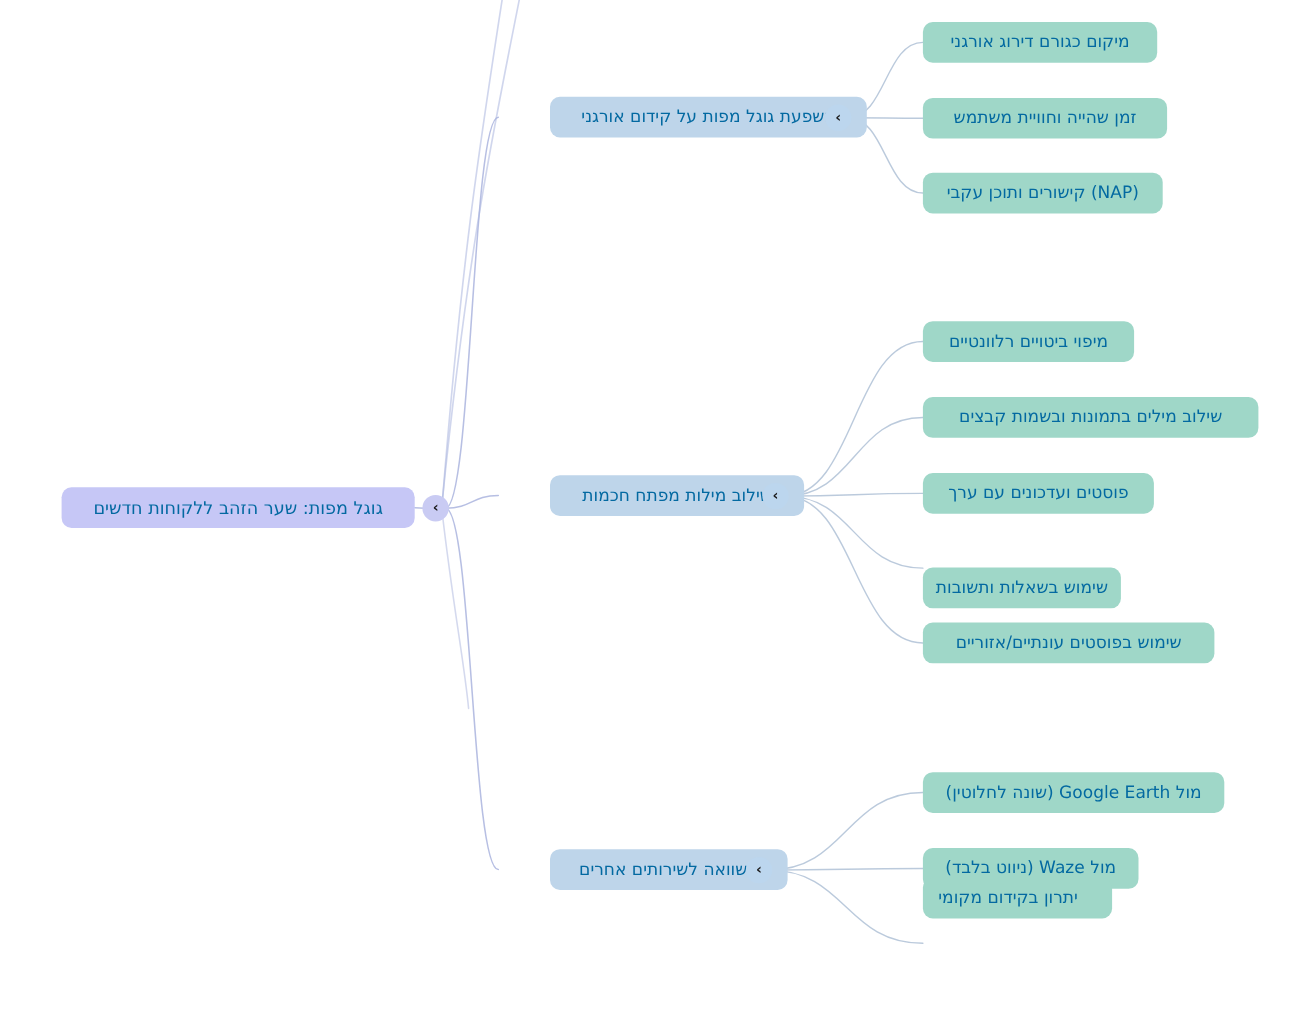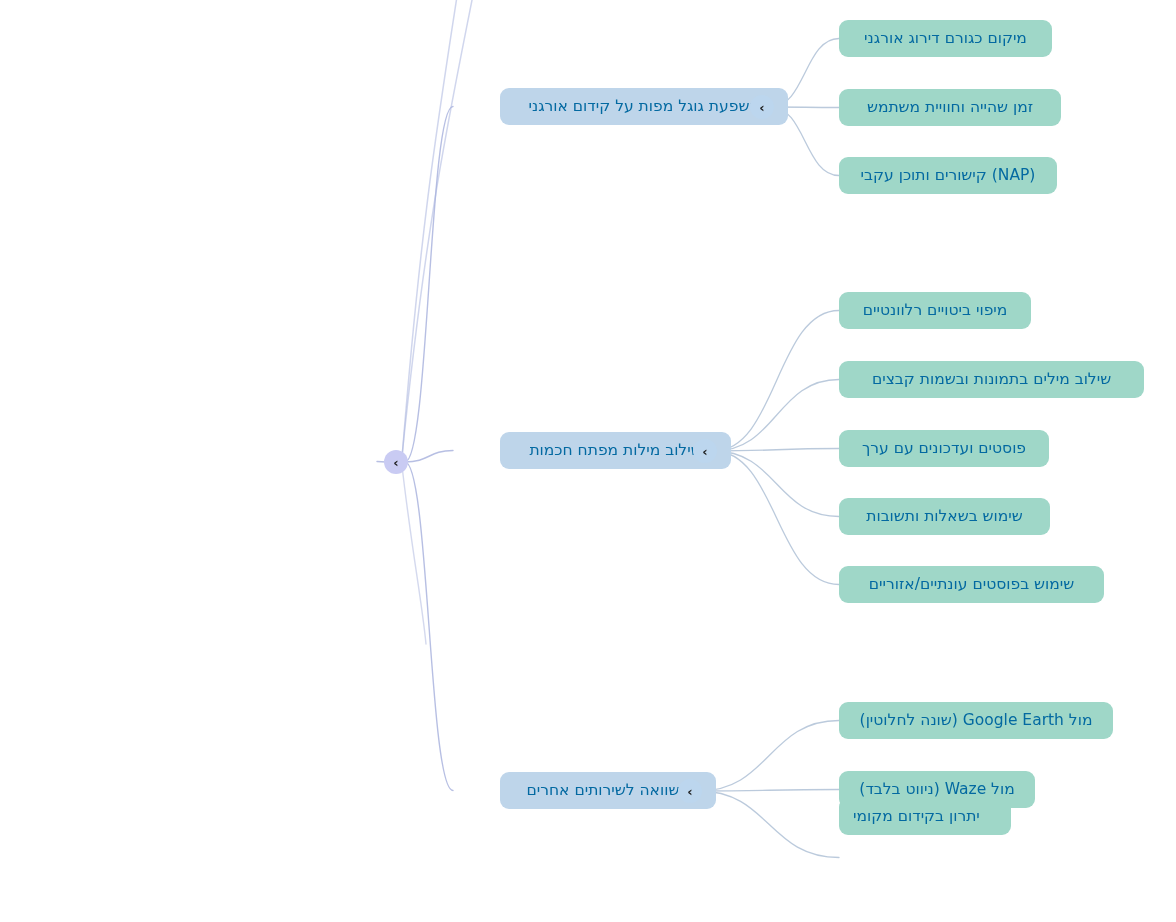--- a/index.html
+++ b/index.html
@@ -107,20 +107,23 @@
       <path d="M714,451 C776.5,451 776.5,379.5 839,379.5" fill="none" stroke="#b4c4d8" stroke-width="1.3" stroke-linecap="round" opacity="0.9"></path>
       <path d="M714,451 C776.5,451 776.5,448.5 839,448.5" fill="none" stroke="#b4c4d8" stroke-width="1.3" stroke-linecap="round" opacity="0.9"></path>
       <path d="M714,451 C776.5,451 776.5,516.5 839,516.5" fill="none" stroke="#b4c4d8" stroke-width="1.3" stroke-linecap="round" opacity="0.9"></path>
       <path d="M714,451 C776.5,451 776.5,584.5 839,584.5" fill="none" stroke="#b4c4d8" stroke-width="1.3" stroke-linecap="round" opacity="0.9"></path>
       <path d="M669,790.5 L680,791" fill="none" stroke="#b4c4d8" stroke-width="1.3" stroke-linecap="round" opacity="0.9"></path>
       <path d="M699,791 C769,791 769,720.5 839,720.5" fill="none" stroke="#b4c4d8" stroke-width="1.3" stroke-linecap="round" opacity="0.9"></path>
       <path d="M699,791 C769,791 769,789.5 839,789.5" fill="none" stroke="#b4c4d8" stroke-width="1.3" stroke-linecap="round" opacity="0.9"></path>
       <path d="M699,791 C769,791 769,857.5 839,857.5" fill="none" stroke="#b4c4d8" stroke-width="1.3" stroke-linecap="round" opacity="0.9"></path>
     </svg>
 
+  <div class="node node-root" id="root-node" style="left: 56px; top: 443px; width: 321px; height: 37px;">
+    <span>גוגל מפות: שער הזהב ללקוחות חדשים</span>
+  </div>
   <div class="toggle toggle-root" id="root-toggle" style="left: 384px; top: 450px;">
     <span class="toggle-chevron">‹</span>
   </div>
 
   <div id="branch-container">
       <div class="node node-branch" style="left: 453px; top: 88px; width: 288px; height: 37px;">
         <span>השפעת גוגל מפות על קידום אורגני</span>
       </div>
       <div class="toggle toggle-branch" style="left: 750px; top: 95px;">
         <span class="toggle-chevron">‹</span>
@@ -142,21 +145,21 @@
       </div>
       <div class="node node-leaf" style="left: 839px; top: 292px; width: 192px; height: 37px;">
         <span>מיפוי ביטויים רלוונטיים</span>
       </div>
       <div class="node node-leaf" style="left: 839px; top: 361px; width: 305px; height: 37px;">
         <span>שילוב מילים בתמונות ובשמות קבצים</span>
       </div>
       <div class="node node-leaf" style="left: 839px; top: 430px; width: 210px; height: 37px;">
         <span>פוסטים ועדכונים עם ערך</span>
       </div>
-      <div class="node node-leaf" style="left: 839px; top: 498px; width: 211px; height: 37px;">
+      <div class="node node-leaf" style="left: 839px; top: 516px; width: 180px; height: 37px;">
         <span>שימוש בשאלות ותשובות</span>
       </div>
       <div class="node node-leaf" style="left: 839px; top: 566px; width: 265px; height: 37px;">
         <span>שימוש בפוסטים עונתיים/אזוריים</span>
       </div>
       <div class="node node-branch" style="left: 453px; top: 772px; width: 216px; height: 37px; text-align: right;">
         <span>השוואה לשירותים אחרים</span>
       </div>
       <div class="toggle toggle-branch" style="left: 678px; top: 779px;">
         <span class="toggle-chevron">‹</span>

